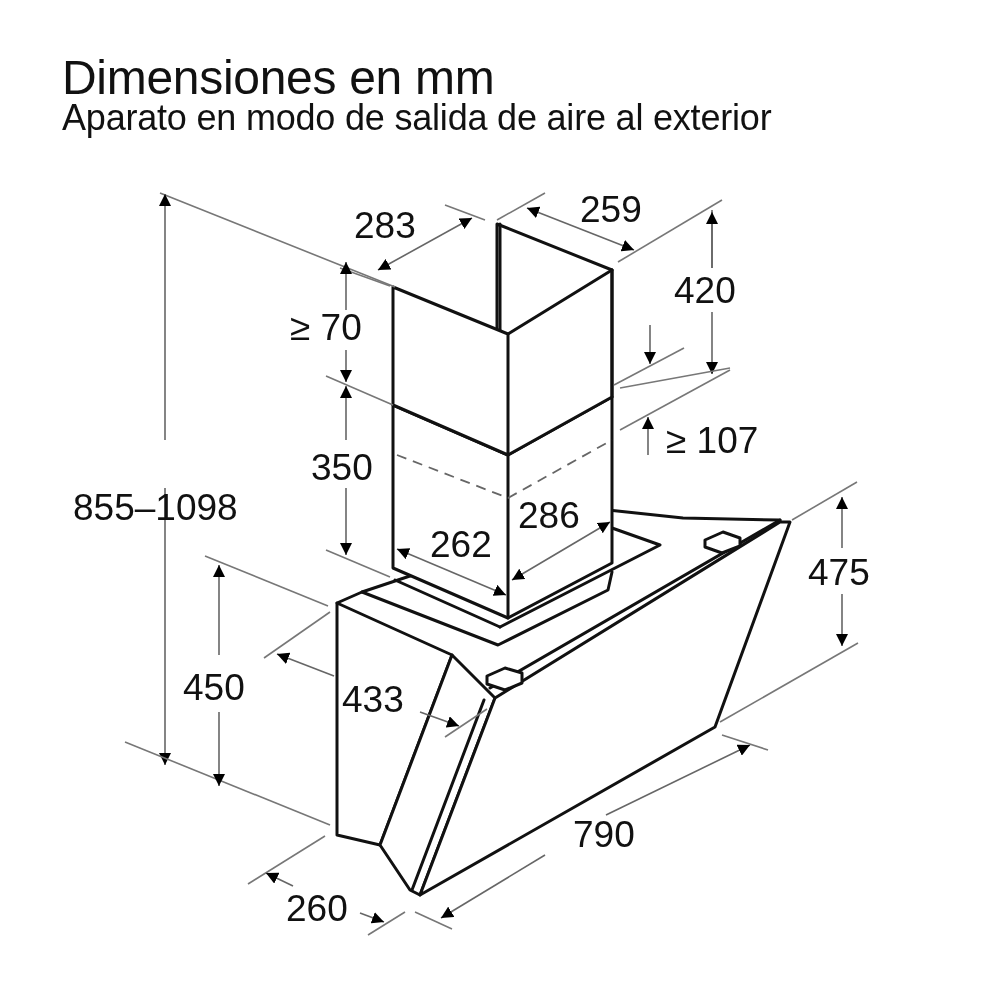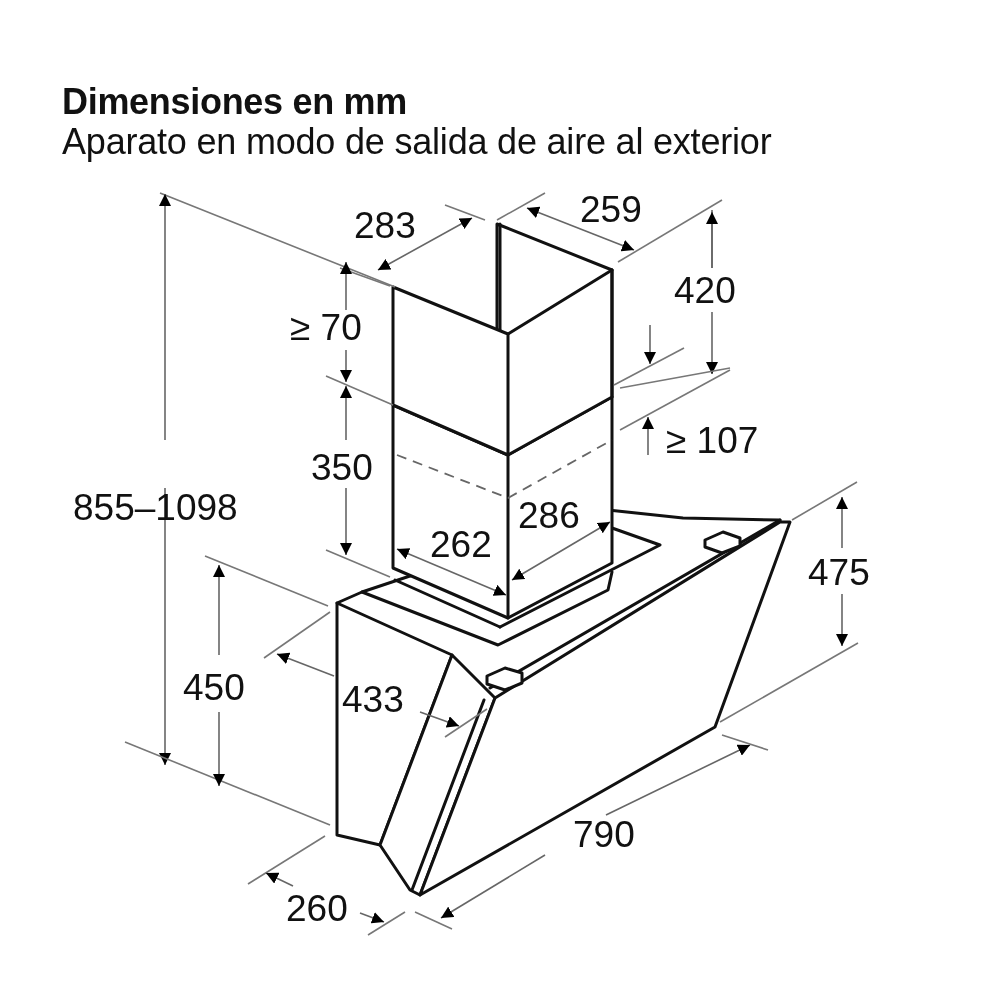--- a/index.html
+++ b/index.html
@@ -1,18 +1,18 @@
 <!DOCTYPE html>
 <html><head>
   <meta charset="utf-8">
   <style>
     html, body { margin: 0; padding: 0; background: #ffffff; }
     body { width: 1000px; height: 1000px; position: relative; overflow: hidden; font-family: "Liberation Sans", sans-serif; color: #111; }
     .title-block { position: absolute; left: 62px; top: 58px; }
-    .subtitle { font-size: 36px; font-weight: 700; line-height: 40px; letter-spacing: -0.3px; margin-top: 24px; }
+    .subtitle { font-size: 48px; font-weight: 400; line-height: 40px; letter-spacing: -0.3px; }
     .title { font-size: 36px; font-weight: 400; line-height: 40px; width: 780px; letter-spacing: -0.2px; }
     svg { position: absolute; left: 0; top: 0; }
     .obj { fill: none; stroke: #111; stroke-width: 3; stroke-linejoin: round; stroke-linecap: round; }
     .objfill { fill: #fff; stroke: #111; stroke-width: 3; stroke-linejoin: round; }
     .ext { stroke: #777; stroke-width: 1.6; fill: none; }
     .dim { stroke: #666; stroke-width: 1.6; fill: none; }
     .hidden { stroke: #666; stroke-width: 1.8; stroke-dasharray: 10 7; fill: none; }
     .arrow { fill: #000; }
     .lbl { font-family: "Liberation Sans", sans-serif; font-size: 37px; fill: #111; }
   </style>

